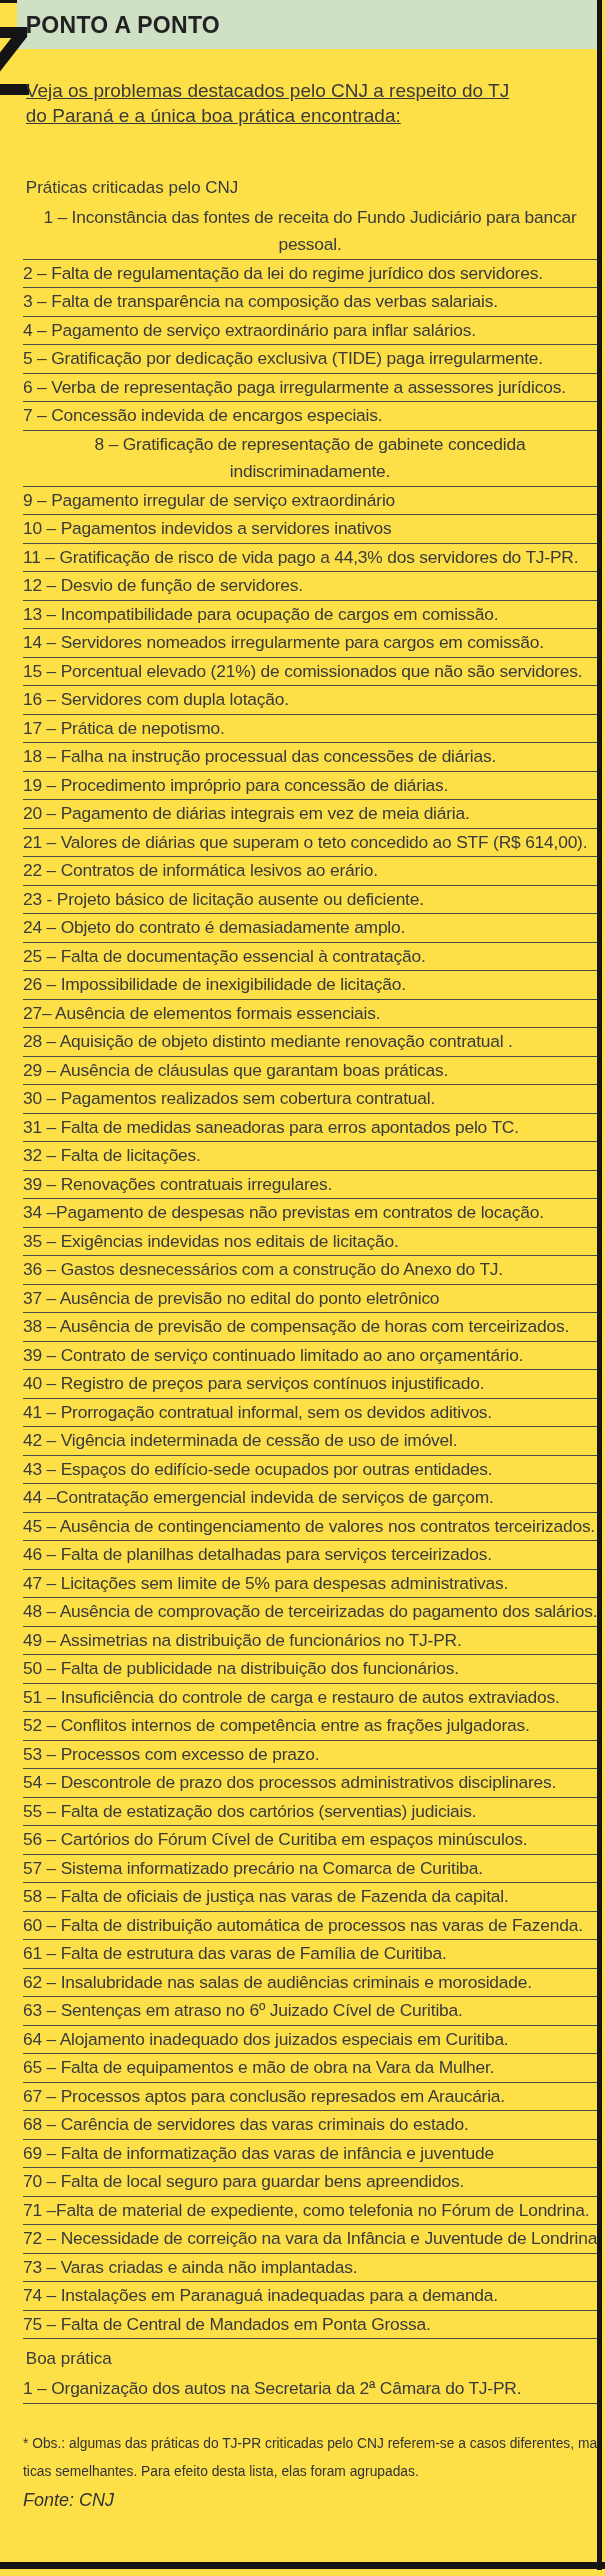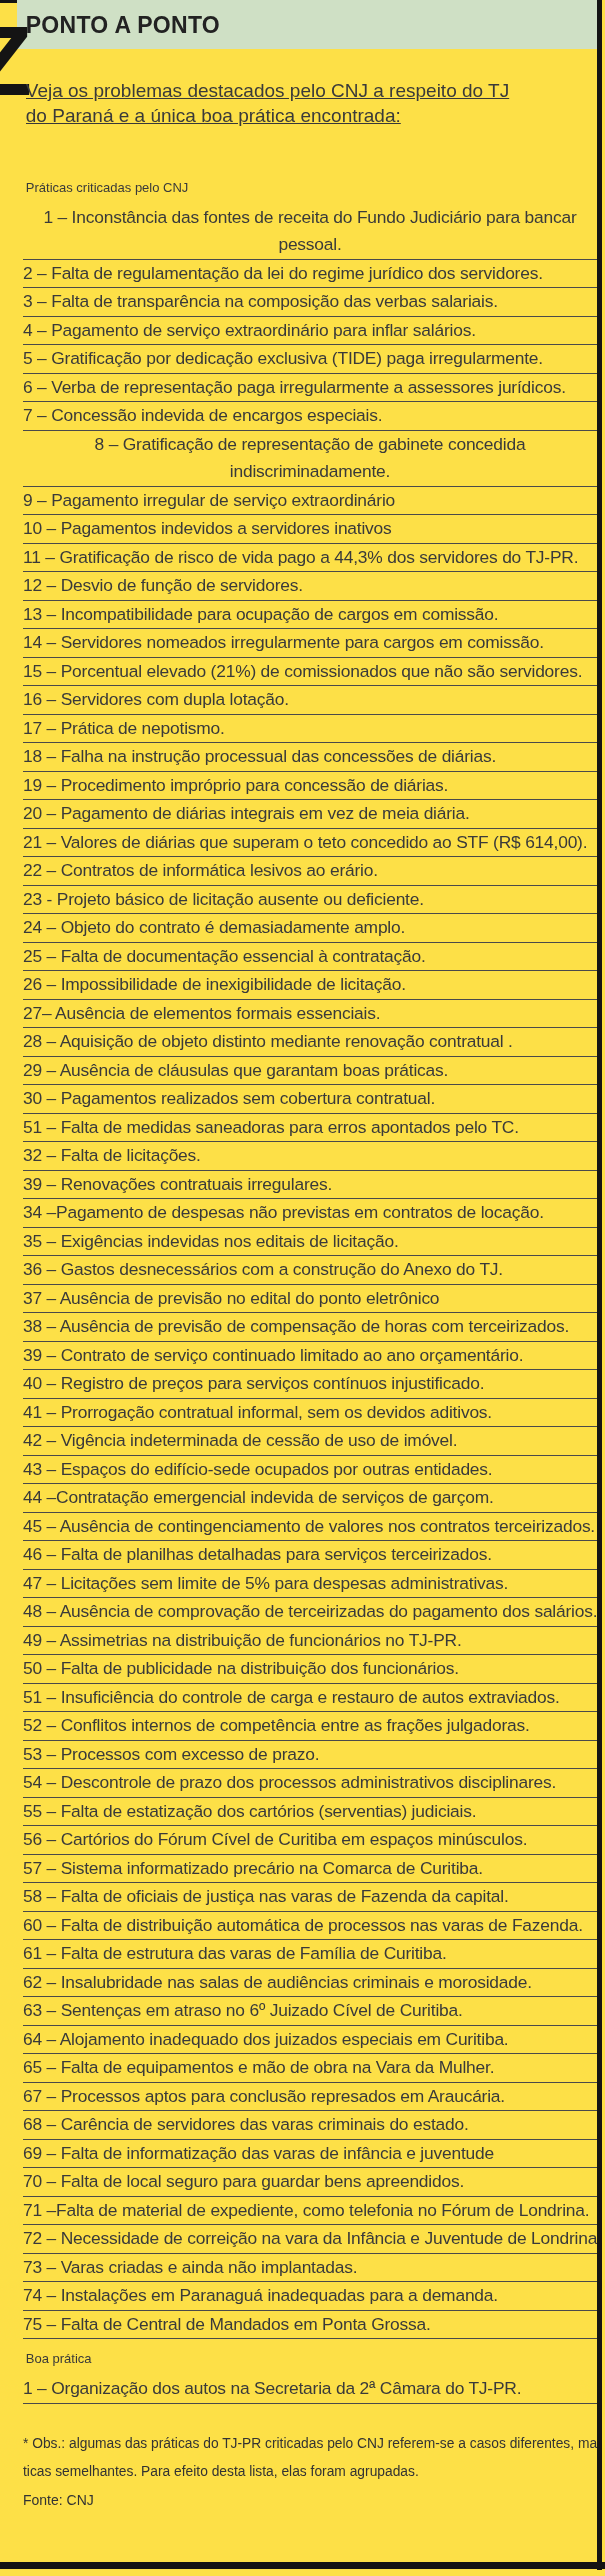--- a/index.html
+++ b/index.html
@@ -7,28 +7,28 @@
     position:relative; width:606px; height:2576px; overflow:hidden;
     background:#fde047; color:#383838;
     font-family:"Liberation Sans","DejaVu Sans",sans-serif;
   }
   .band{position:absolute; left:16.5px; top:0; width:580px; height:49px; background:#cfe0c5;}
   .band-title{position:absolute; left:9.2px; top:12px; font-size:23px; font-weight:bold; color:#222222; letter-spacing:0.3px; white-space:nowrap;}
   .z-glyph{position:absolute; left:-28.5px; top:11px; font-size:99px; line-height:99px; font-weight:bold; color:#141414;}
   .content{position:absolute; left:23px; top:49px; width:574px;}
   .intro{margin:28.5px 0 0 2.8px;text-decoration:underline;}
   .intro-line{font-size:19px; line-height:25px; white-space:nowrap; overflow:hidden; color:#3a3a3a;}
-  .section-heading{margin:46px 0 0 2.8px; font-size:13px; line-height:27.5px; color:#3a3a3a; white-space:nowrap;}
+  .section-heading{margin:46px 0 0 2.8px; font-size:17px; line-height:27.5px; color:#3a3a3a; white-space:nowrap;}
   .section-heading.boa{margin-top:5.5px;}
   .list{margin-top:2.8px;}
   .row{font-size:17.4px; line-height:27.5px; letter-spacing:-0.2px; border-bottom:0.9px solid #4a4a4a; white-space:nowrap; overflow:hidden; color:#3a3a3a;}
   .row-line{white-space:nowrap; overflow:hidden;text-align:center;}
   .footnote{margin-top:26px; font-size:13.8px; line-height:28.5px; color:#333333;}
   .footnote-line{white-space:nowrap; overflow:hidden;}
-  .source{font-size:14px; line-height:27.5px; color:#333333; white-space:nowrap;}
+  .source{font-size:18px; line-height:27.5px; color:#333333; white-space:nowrap;font-style:italic;}
   .right-frame{position:absolute; left:597px; top:0; width:4.6px; height:2570px; background:#141414;}
   .bottom-bar{position:absolute; left:0; top:2562px; width:606px; height:7.3px; background:#141414;}
   .top-left-mark{position:absolute; left:0; top:0; width:42px; height:2.8px; background:#141414;}
 </style>
 </head>
 <body>
 
 <div id="page">
   <div class="top-left-mark"></div>
   <div class="band">
@@ -73,21 +73,21 @@
         <div class="row">21 – Valores de diárias que superam o teto concedido ao STF (R$ 614,00).</div>
         <div class="row">22 – Contratos de informática lesivos ao erário.</div>
         <div class="row">23 - Projeto básico de licitação ausente ou deficiente.</div>
         <div class="row">24 – Objeto do contrato é demasiadamente amplo.</div>
         <div class="row">25 – Falta de documentação essencial à contratação.</div>
         <div class="row">26 – Impossibilidade de inexigibilidade de licitação.</div>
         <div class="row">27– Ausência de elementos formais essenciais.</div>
         <div class="row">28 – Aquisição de objeto distinto mediante renovação contratual .</div>
         <div class="row">29 – Ausência de cláusulas que garantam boas práticas.</div>
         <div class="row">30 – Pagamentos realizados sem cobertura contratual.</div>
-        <div class="row">51 – Falta de medidas saneadoras para erros apontados pelo TC.</div>
+        <div class="row">31 – Falta de medidas saneadoras para erros apontados pelo TC.</div>
         <div class="row">32 – Falta de licitações.</div>
         <div class="row">39 – Renovações contratuais irregulares.</div>
         <div class="row">34 –Pagamento de despesas não previstas em contratos de locação.</div>
         <div class="row">35 – Exigências indevidas nos editais de licitação.</div>
         <div class="row">36 – Gastos desnecessários com a construção do Anexo do TJ.</div>
         <div class="row">37 – Ausência de previsão no edital do ponto eletrônico</div>
         <div class="row">38 – Ausência de previsão de compensação de horas com terceirizados.</div>
         <div class="row">39 – Contrato de serviço continuado limitado ao ano orçamentário.</div>
         <div class="row">40 – Registro de preços para serviços contínuos injustificado.</div>
         <div class="row">41 – Prorrogação contratual informal, sem os devidos aditivos.</div>

